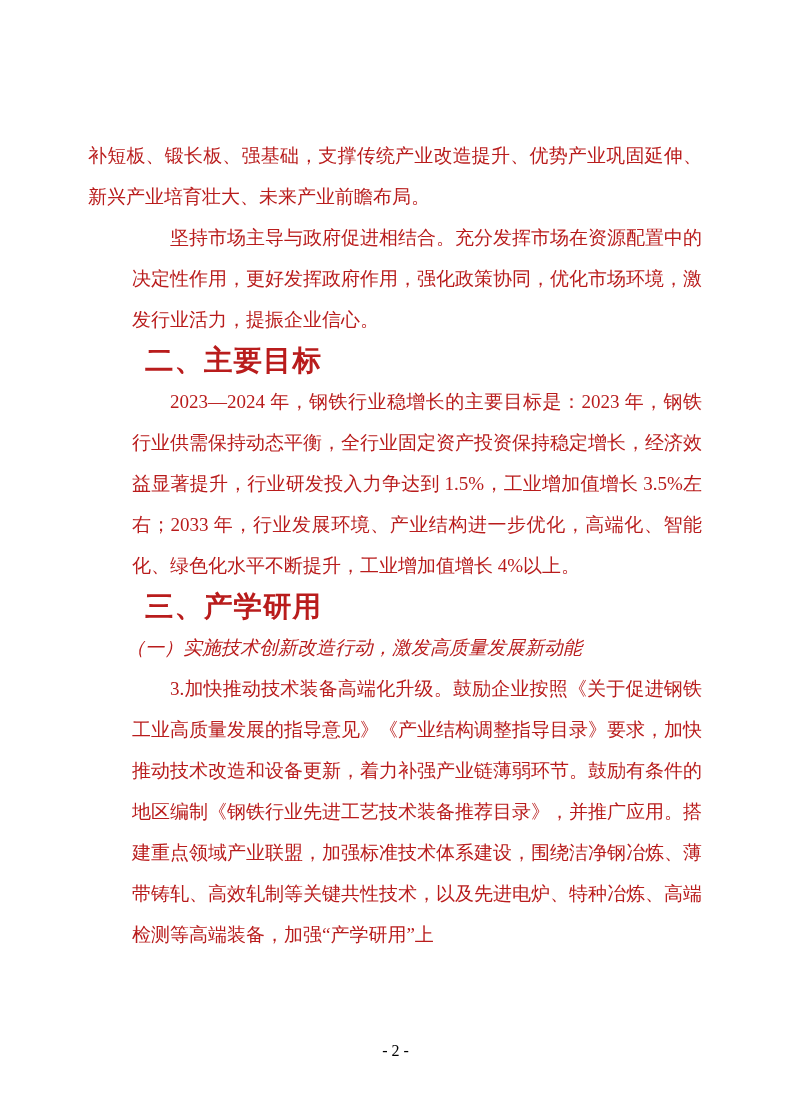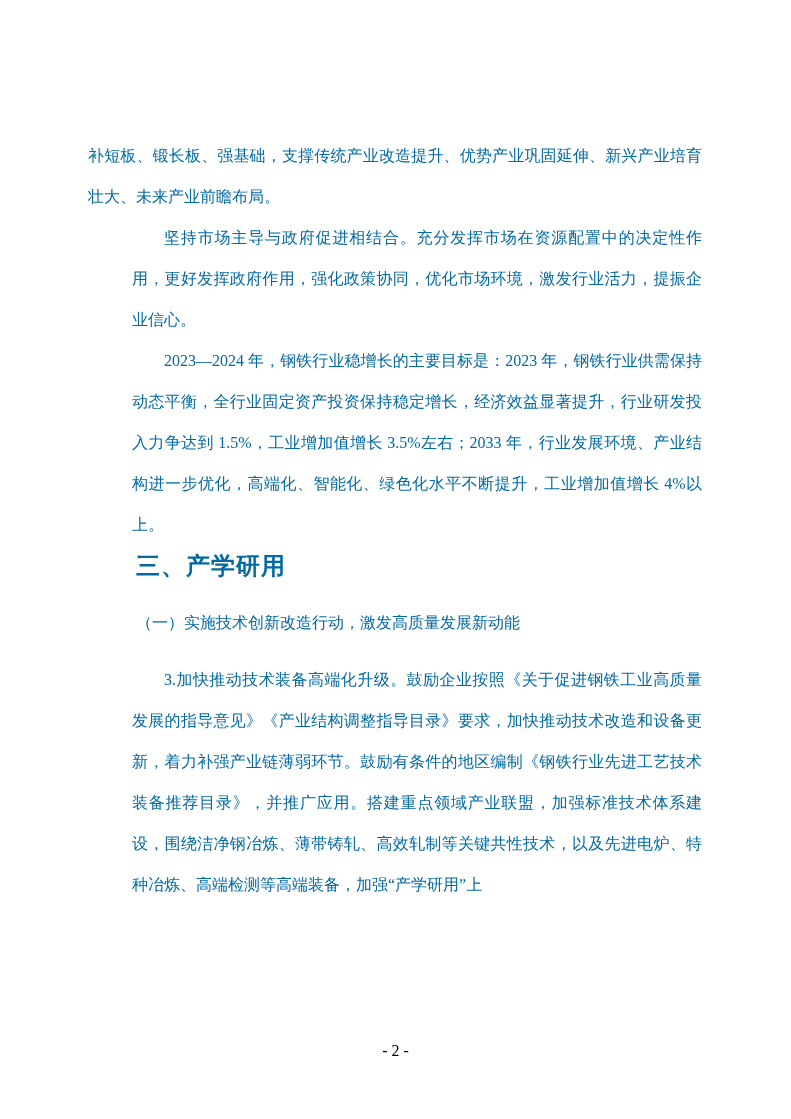--- a/index.html
+++ b/index.html
@@ -12,62 +12,64 @@
     width: 791px;
     height: 1119px;
     background: #ffffff;
     overflow: hidden;
   }
   .content {
     position: absolute;
     left: 88px;
     top: 135px;
     width: 614px;
-    color: #0369a1;
+    color: #b91c1c;
     font-family: "Liberation Serif", serif;
-    font-size: 16px;
+    font-size: 19px;
     line-height: 41px;
     text-align: justify;
   }
   .para {
     margin: 0;
     padding: 0;
   }
   .indent {
     text-indent: 2em;
     margin-left: 44px;
   }
   .heading {
     margin: 0;
     font-family: "Liberation Sans", sans-serif;
     font-weight: 700;
     text-indent: 2em;
     letter-spacing: 1px;
   }
   .subheading {
-    margin: 16px;
+    margin: 0;
+    font-style: italic;
     text-indent: 2em;
   }
   .page-footer {
     position: absolute;
     left: 0;
     top: 1042px;
     width: 791px;
     text-align: center;
     font-family: "Liberation Serif", serif;
     font-size: 16px;
     color: #000000;
   }
 </style>
 </head>
 <body>
 
 <div class="page">
   <div class="content">
     <p class="para">补短板、锻长板、强基础，支撑传统产业改造提升、优势产业巩固延伸、新兴产业培育壮大、未来产业前瞻布局。</p>
     <p class="para indent">坚持市场主导与政府促进相结合。充分发挥市场在资源配置中的决定性作用，更好发挥政府作用，强化政策协同，优化市场环境，激发行业活力，提振企业信心。</p>
+    <h2 class="heading">二、主要目标</h2>
     <p class="para indent">2023—2024 年，钢铁行业稳增长的主要目标是：2023 年，钢铁行业供需保持动态平衡，全行业固定资产投资保持稳定增长，经济效益显著提升，行业研发投入力争达到 1.5%，工业增加值增长 3.5%左右；2033 年，行业发展环境、产业结构进一步优化，高端化、智能化、绿色化水平不断提升，工业增加值增长 4%以上。</p>
     <h2 class="heading">三、产学研用</h2>
     <p class="subheading">（一）实施技术创新改造行动，激发高质量发展新动能</p>
     <p class="para indent">3.加快推动技术装备高端化升级。鼓励企业按照《关于促进钢铁工业高质量发展的指导意见》《产业结构调整指导目录》要求，加快推动技术改造和设备更新，着力补强产业链薄弱环节。鼓励有条件的地区编制《钢铁行业先进工艺技术装备推荐目录》，并推广应用。搭建重点领域产业联盟，加强标准技术体系建设，围绕洁净钢冶炼、薄带铸轧、高效轧制等关键共性技术，以及先进电炉、特种冶炼、高端检测等高端装备，加强“产学研用”上</p>
   </div>
   <div class="page-footer">- 2 -</div>
 </div>
 
 </body></html>

